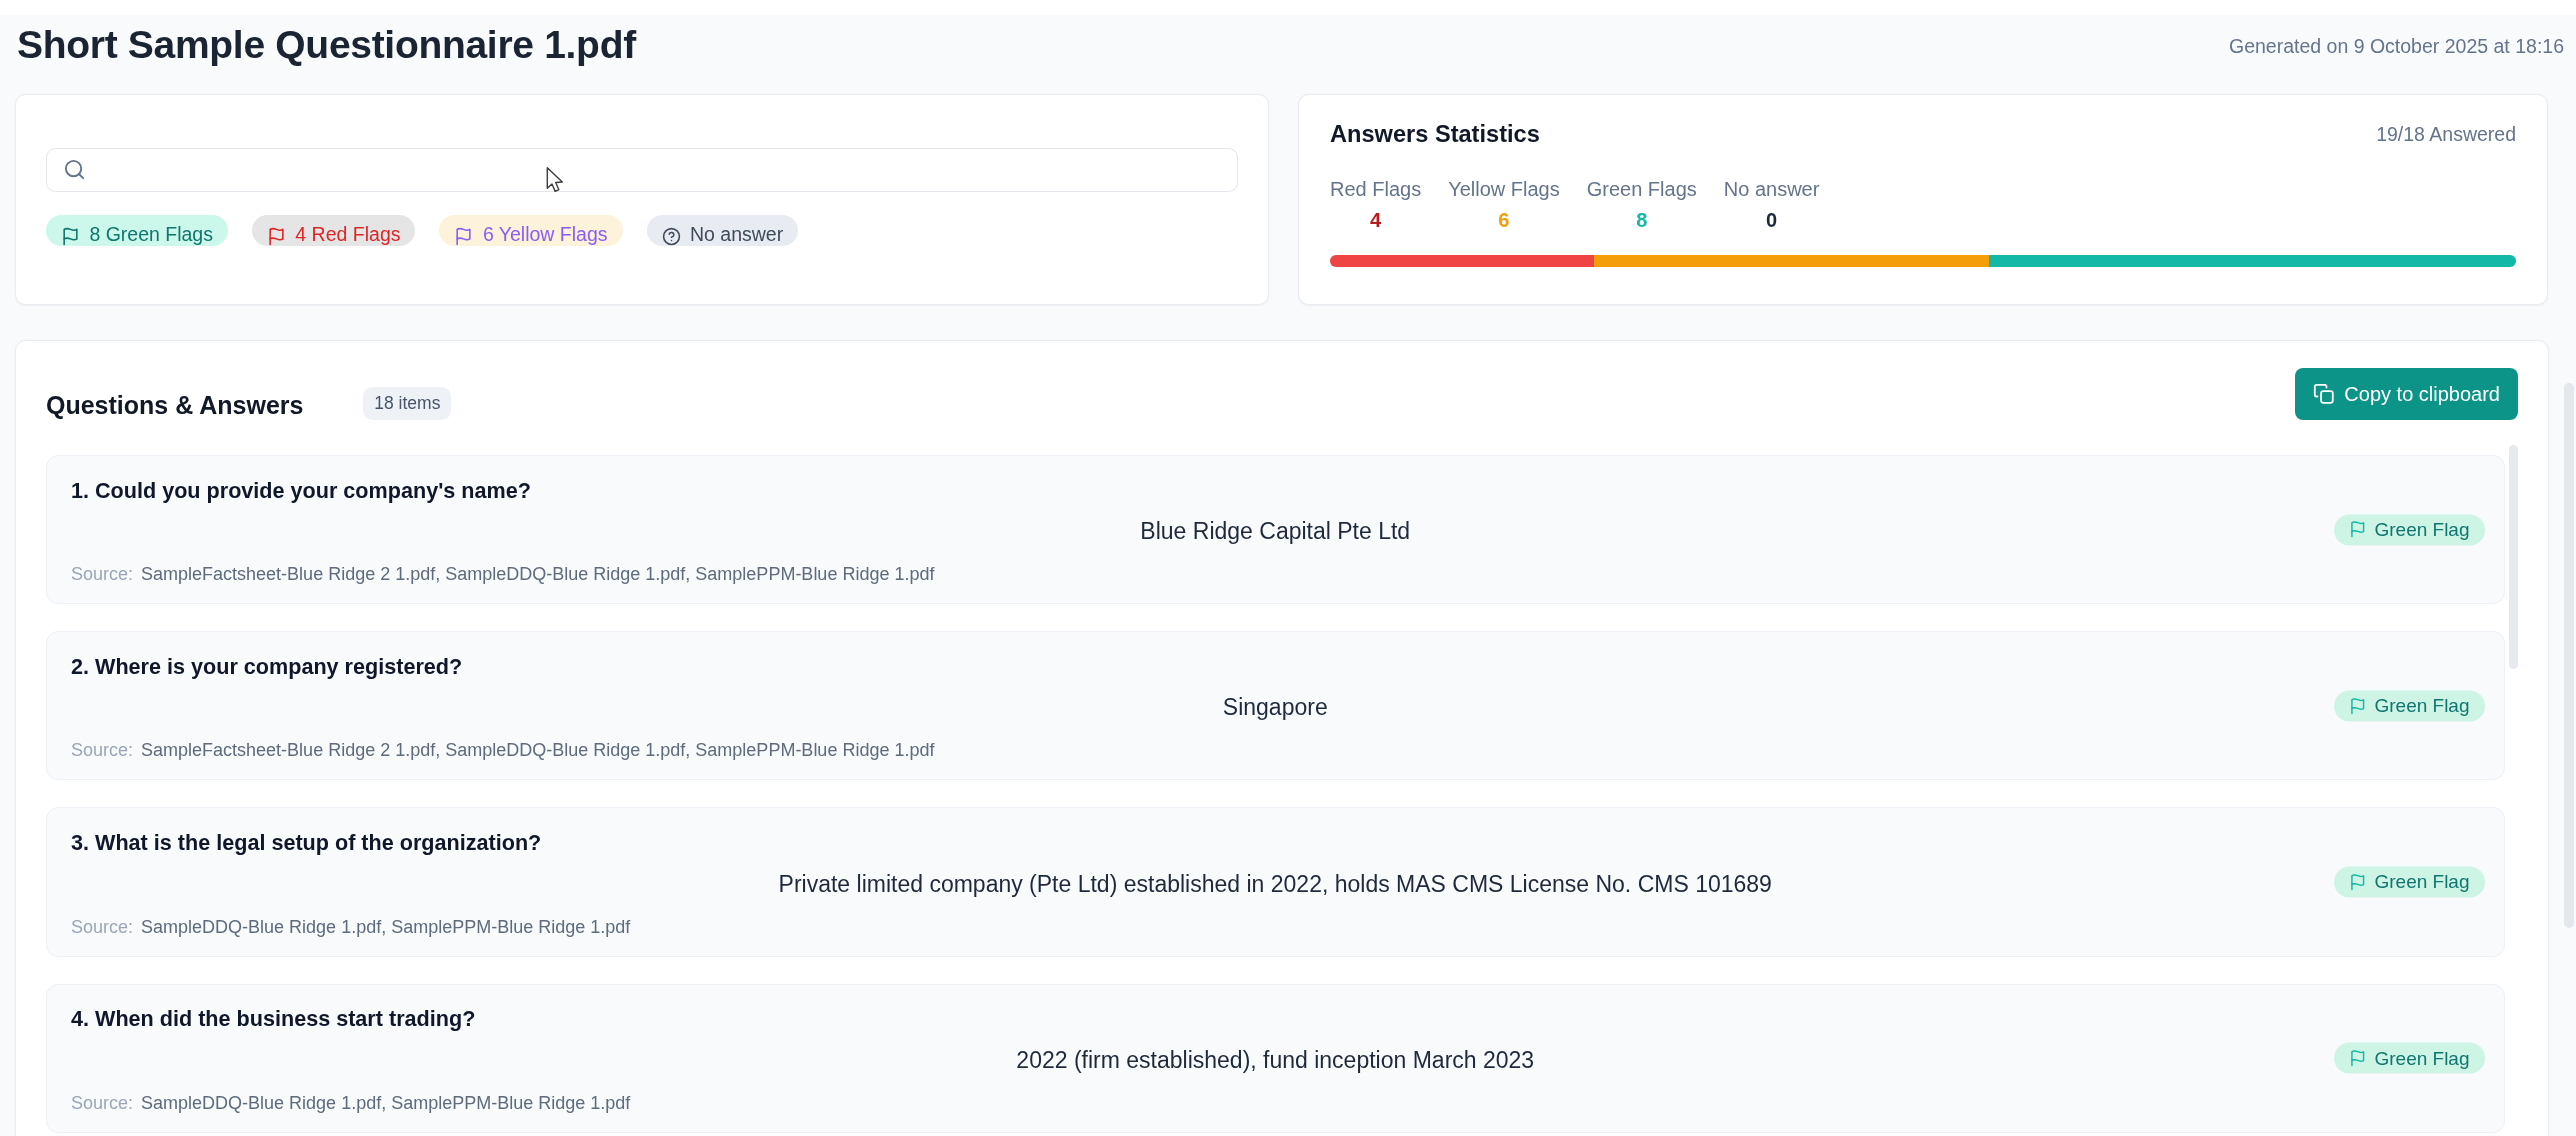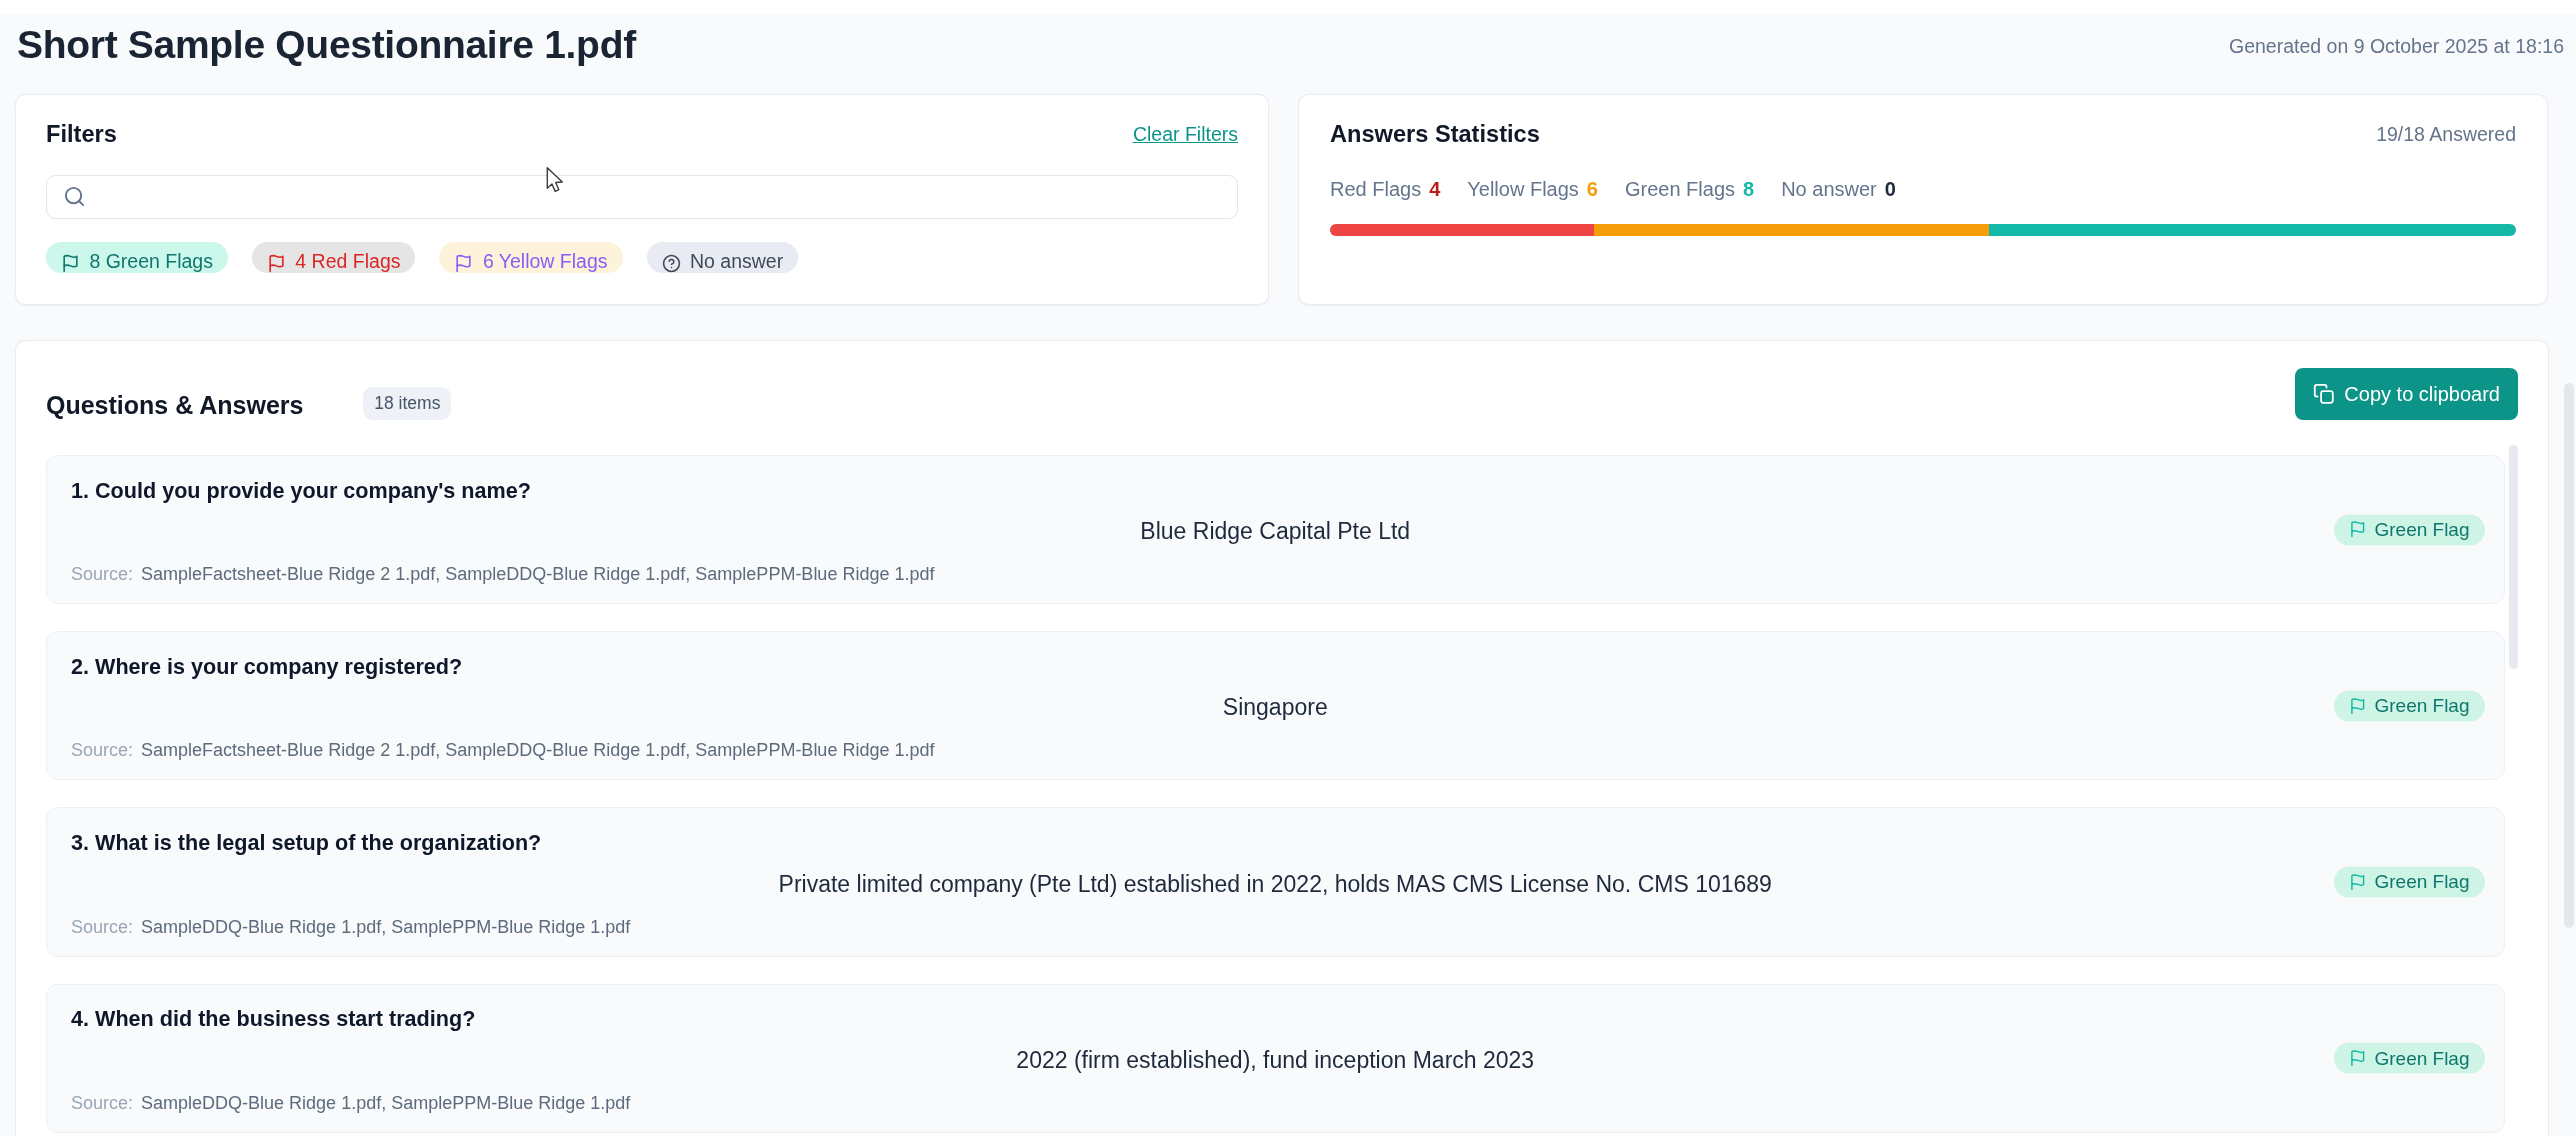--- a/index.html
+++ b/index.html
@@ -56,21 +56,21 @@
     font-size:19.5px; font-weight:500; cursor:pointer; white-space:nowrap;
   }
   .chip svg { width:19px; height:19px; }
   .chip-green  { background:#ccf7eb; color:#0f766e; }
   .chip-red    { background:#e5e5e5; color:#dc2626; }
   .chip-yellow { background:#fcf3da; color:#8b5cf6; }
   .chip-none   { background:#e8ebf1; color:#3f4a5a; }
 
   
   .legend { margin-top:30px; display:flex; gap:27px; align-items:center; font-size:20px; color:#64748b; }
-  .legend .item { display:inline-flex; align-items:center; gap:8px; }
+  .legend .item { display:inline-flex; align-items:center; gap:8px;flex-direction:column; }
   .legend .num { font-weight:700; }
   .num-red    { color:#b91c1c; }
   .num-yellow { color:#f59e0b; }
   .num-green  { color:#14b8a6; }
   .num-dark   { color:#1e293b; }
   .stats-bar { margin-top:23px; height:12.8px; border-radius:6.7px; overflow:hidden; display:flex; background:#e5e7eb; }
   .stats-bar .seg { height:100%; }
 
   
   .qa-head { display:flex; align-items:flex-end;gap:44px; }
@@ -122,24 +122,20 @@
 </style>
 </head>
 <body>
 
 <div class="top-strip"></div>
 
 <h1 class="page-title">Short Sample Questionnaire 1.pdf</h1>
 <div class="generated">Generated on 9 October 2025 at 18:16</div>
 
 <section class="panel filters-panel">
-  <div class="panel-head">
-    <h2>Filters</h2>
-    <a class="clear-filters">Clear Filters</a>
-  </div>
   <div class="search-box">
     <svg viewBox="0 0 24 24" fill="none" stroke="#64748b" stroke-width="2" stroke-linecap="round" stroke-linejoin="round">
         <circle cx="11" cy="11" r="8"></circle>
         <line x1="21" y1="21" x2="16.65" y2="16.65"></line>
       </svg>
     <input type="text" placeholder="" value="" style="">
   </div>
   <div class="chips">
     <span class="chip chip-green">
       <svg viewBox="0 0 24 24" fill="none" stroke="currentColor" stroke-width="2" stroke-linecap="round" stroke-linejoin="round">

